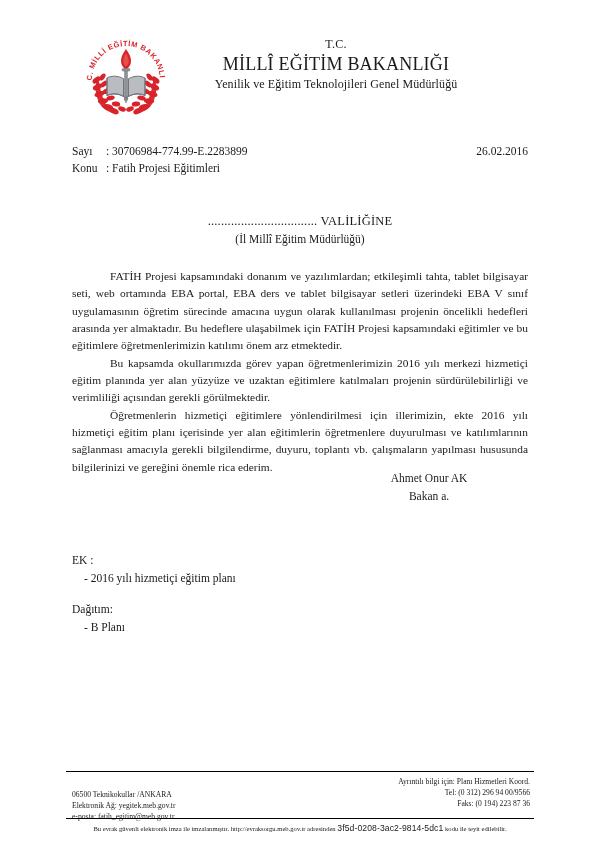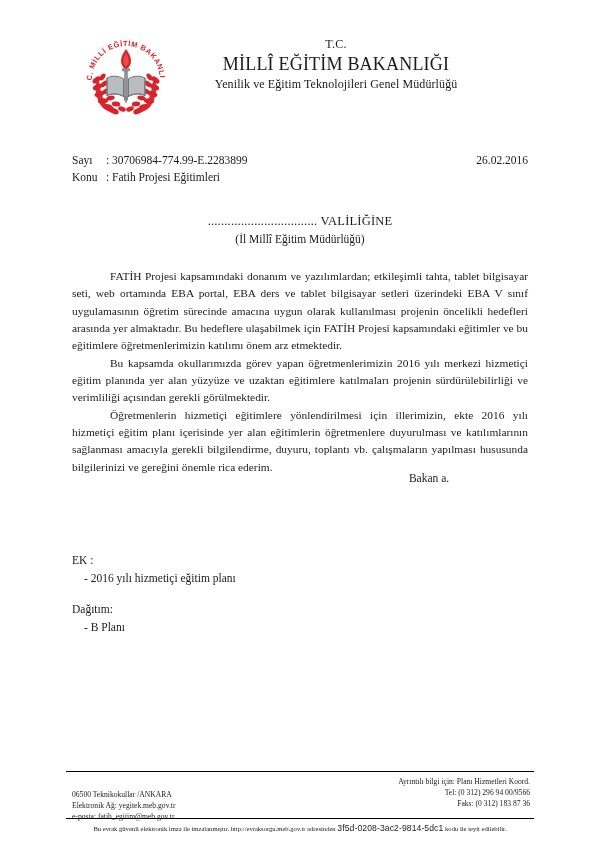--- a/index.html
+++ b/index.html
@@ -56,21 +56,21 @@
   }
   .head-dept {
     font-size: 12px;
     letter-spacing: 0.1px;
   }
 
   
   .refblock {
     position: absolute;
     left: 72px;
-    top: 152px;
+    top: 143px;
     width: 456px;
     font-size: 11.5px;
     line-height: 1.5;
   }
   .ref-row {
     position: relative;
     white-space: nowrap;
   }
   .ref-label {
     display: inline-block;
@@ -288,20 +288,21 @@
     <div class="addressee-sub">(İl Millî Eğitim Müdürlüğü)</div>
   </div>
 
   <div class="body-text">
     <p>FATİH Projesi kapsamındaki donanım ve yazılımlardan; etkileşimli tahta, tablet bilgisayar seti, web ortamında EBA portal, EBA ders ve tablet bilgisayar setleri üzerindeki EBA V sınıf uygulamasının öğretim sürecinde amacına uygun olarak kullanılması projenin öncelikli hedefleri arasında yer almaktadır. Bu hedeflere ulaşabilmek için FATİH Projesi kapsamındaki eğitimler ve bu eğitimlere öğretmenlerimizin katılımı önem arz etmektedir.</p>
     <p>Bu kapsamda okullarımızda görev yapan öğretmenlerimizin 2016 yılı merkezi hizmetiçi eğitim planında yer alan yüzyüze ve uzaktan eğitimlere katılmaları projenin sürdürülebilirliği ve verimliliği açısından gerekli görülmektedir.</p>
     <p>Öğretmenlerin hizmetiçi eğitimlere yönlendirilmesi için illerimizin, ekte 2016 yılı hizmetiçi eğitim planı içerisinde yer alan eğitimlerin öğretmenlere duyurulması ve katılımlarının sağlanması amacıyla gerekli bilgilendirme, duyuru, toplantı vb. çalışmaların yapılması hususunda bilgilerinizi ve gereğini önemle rica ederim.</p>
   </div>
 
   <div class="signature">
+    <div>Ahmet Onur AK</div>
     <div>Bakan a.</div>
   </div>
 
   <div class="ek">
     <div>EK :</div>
     <div class="indent-item">- 2016 yılı hizmetiçi eğitim planı</div>
   </div>
 
   <div class="dagitim">
     <div>Dağıtım:</div>
@@ -311,21 +312,21 @@
   <div class="footer-rule"></div>
   <div class="footer">
     <div class="footer-left">
       <div>06500 Teknikokullar /ANKARA</div>
       <div>Elektronik Ağ: yegitek.meb.gov.tr</div>
       <div>e-posta: fatih_egitim@meb.gov.tr</div>
     </div>
     <div class="footer-right">
       <div>Ayrıntılı bilgi için: Planı Hizmetleri Koord.</div>
       <div>Tel: (0 312) 296 94 00/9566</div>
-      <div>Faks: (0 312) 183 87 36</div>
+      <div>Faks: (0 194) 223 87 36</div>
     </div>
   </div>
 
   <div class="footer-rule2"></div>
   <div class="esign">
     <span class="esign-seg">Bu evrak güvenli elektronik imza ile imzalanmıştır. http://evraksorgu.meb.gov.tr adresinden</span>
     <span class="esign-code">3f5d-0208-3ac2-9814-5dc1</span>
     <span class="esign-seg">kodu ile teyit edilebilir.</span>
   </div>
 

